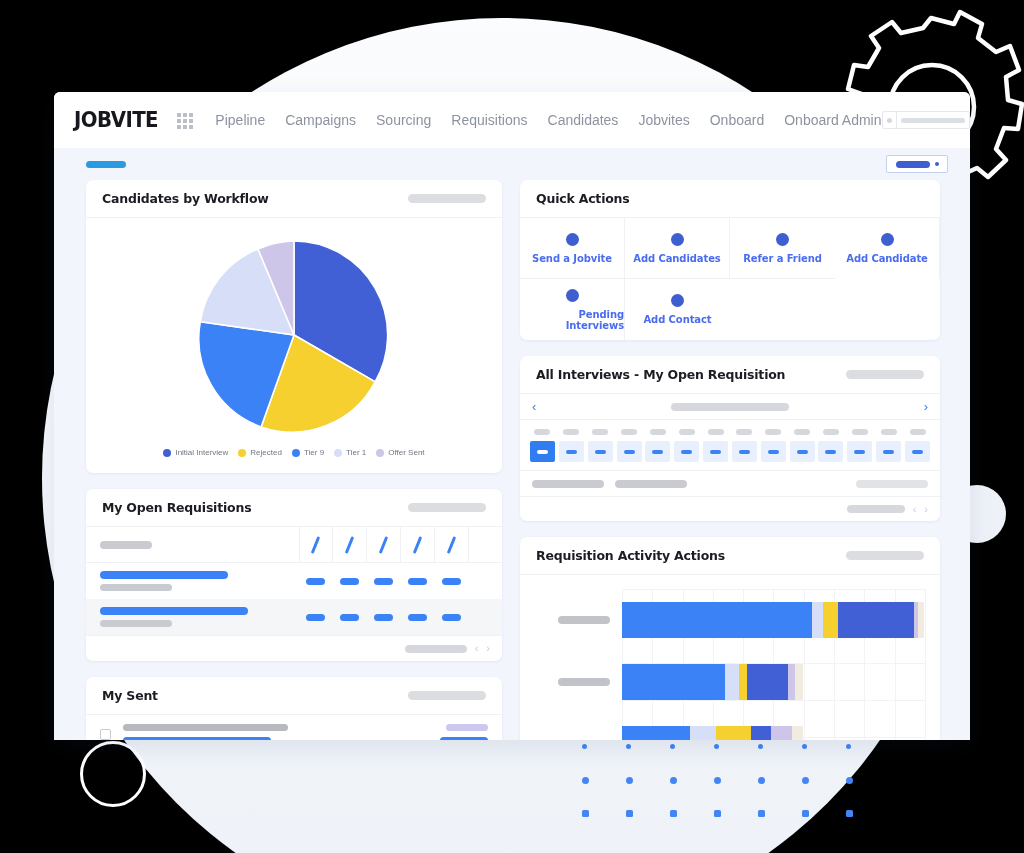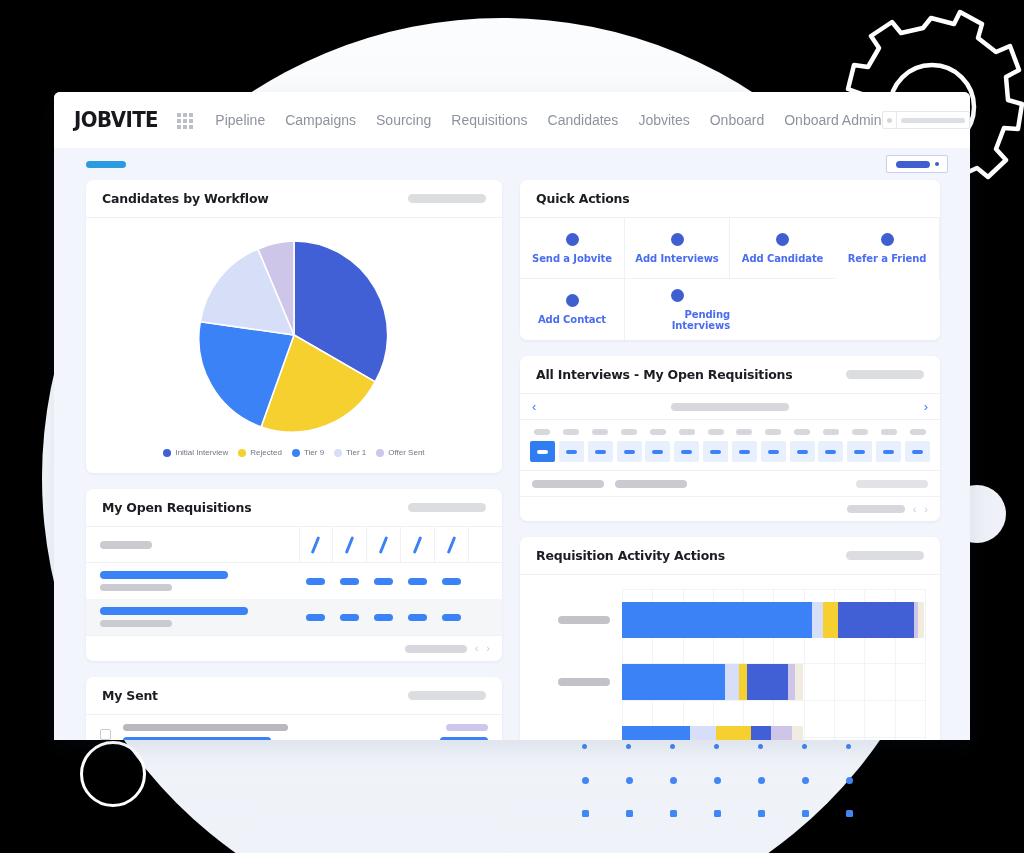--- a/index.html
+++ b/index.html
@@ -583,44 +583,44 @@
           <div class="card-head">
             <div class="card-title">Quick Actions</div>
           </div>
           <div class="qa-grid">
             <div class="qa-cell">
               <span class="qa-dot"></span>
               <span class="qa-label">Send a Jobvite</span>
             </div>
             <div class="qa-cell">
               <span class="qa-dot"></span>
-              <span class="qa-label">Add Interviews</span>
+              <span class="qa-label">Add Candidates</span>
+            </div>
+            <div class="qa-cell">
+              <span class="qa-dot"></span>
+              <span class="qa-label">Refer a Friend</span>
             </div>
             <div class="qa-cell">
               <span class="qa-dot"></span>
               <span class="qa-label">Add Candidate</span>
             </div>
             <div class="qa-cell">
               <span class="qa-dot"></span>
-              <span class="qa-label">Refer a Friend</span>
+              <span class="qa-label">Pending Interviews</span>
             </div>
             <div class="qa-cell">
               <span class="qa-dot"></span>
               <span class="qa-label">Add Contact</span>
             </div>
-            <div class="qa-cell">
-              <span class="qa-dot"></span>
-              <span class="qa-label">Pending Interviews</span>
-            </div>
           </div>
         </div>
 
         <div class="card">
           <div class="card-head">
-            <div class="card-title">All Interviews - My Open Requisitions</div>
+            <div class="card-title">All Interviews - My Open Requisition</div>
             <div class="head-ph"></div>
           </div>
 
           <div class="iv-navrow">
             <span class="chev">‹</span>
             <span class="ph"></span>
             <span class="chev">›</span>
           </div>
 
           <div class="iv-cells">

